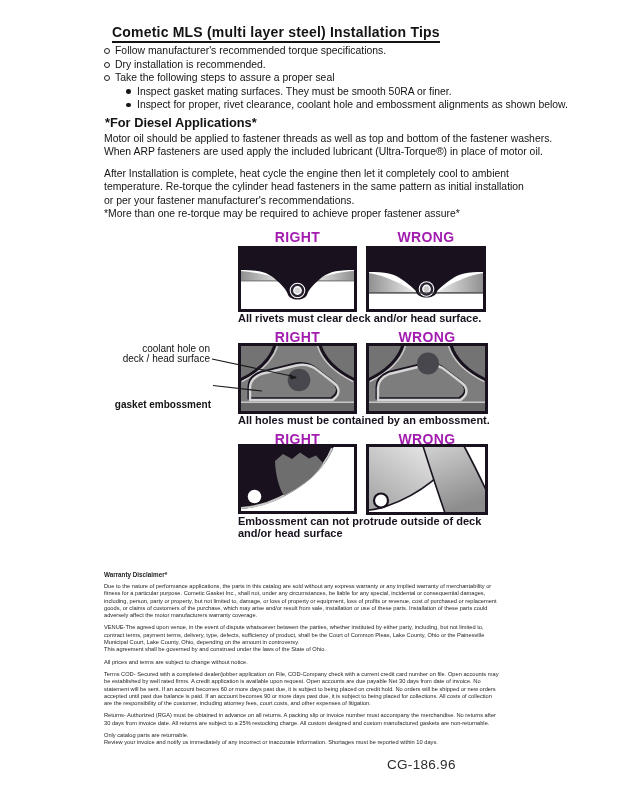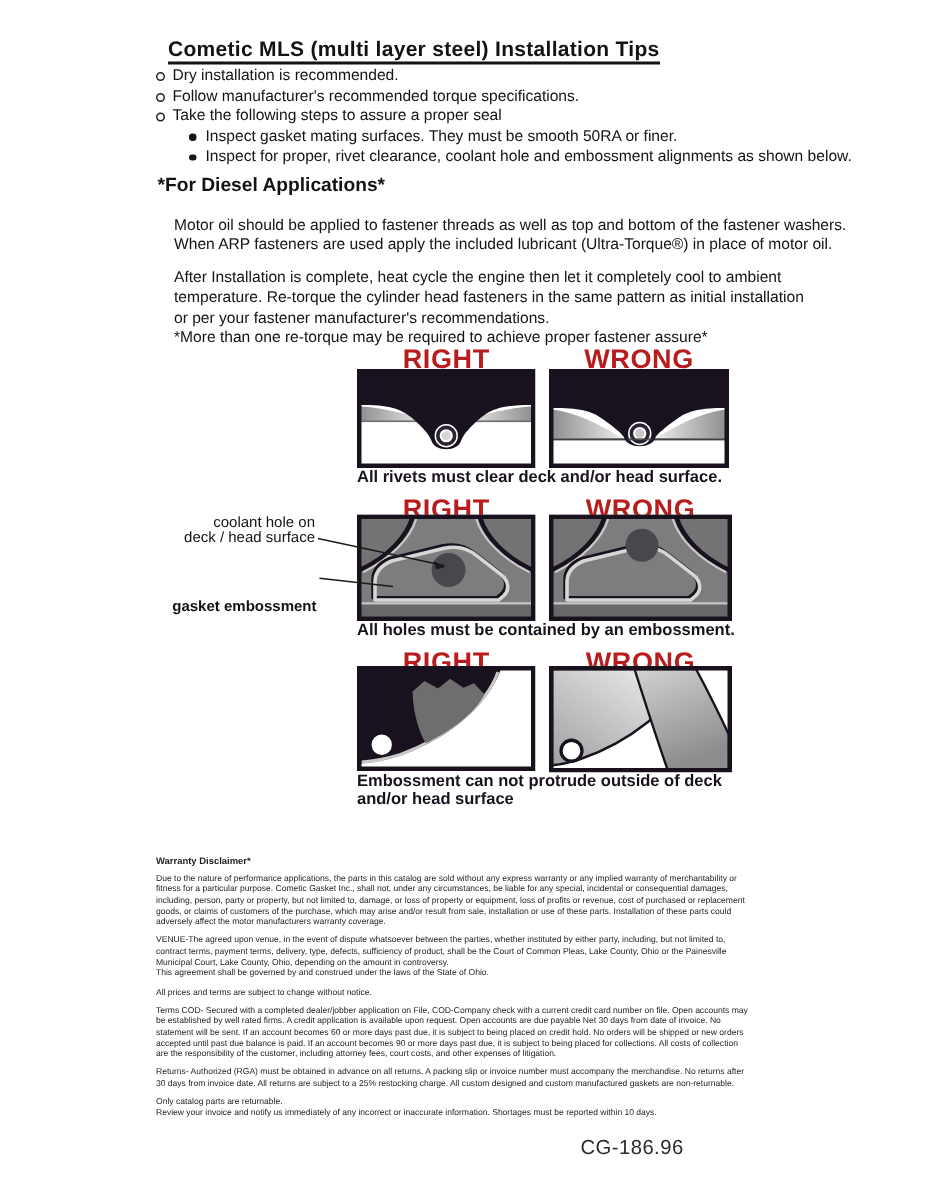--- a/index.html
+++ b/index.html
@@ -9,25 +9,25 @@
   #title{position:absolute;left:112px;top:24px;margin:0;font-size:14px;font-weight:700;
          color:#131313;border-bottom:2px solid #131313;padding-bottom:1px;letter-spacing:.2px;}
 
   #tips{position:absolute;left:104px;top:44px;}
   .b-item{position:relative;height:13.5px;line-height:13.5px;font-size:10.4px;padding-left:11px;white-space:nowrap;}
   .b-item .ring{position:absolute;left:0;top:4.4px;width:4px;height:4px;border:1.2px solid #222;border-radius:50%;}
   .b-item.sub{margin-left:22px;}
   .b-item .dot{position:absolute;left:0;top:4.6px;width:4.6px;height:4.6px;background:#161616;border-radius:50%;}
 
   #diesel-h{position:absolute;left:104px;top:114px;margin:1px;font-size:12.8px;font-weight:700;color:#131313;}
-  .para{position:absolute;left:104px;margin:12px;font-size:10.4px;line-height:13.4px;white-space:pre-line;width:450px;}
+  .para{position:absolute;left:104px;margin:0;font-size:10.4px;line-height:13.4px;white-space:pre-line;width:450px;}
   #dp1{top:132px;} #dp2{top:167px;} #dp3{top:207px;}
 
-  .figlabel{position:absolute;width:119px;text-align:center;font-size:18px;font-weight:700;
-            color:#b91c1c;letter-spacing:.4px;}
+  .figlabel{position:absolute;width:119px;text-align:center;font-size:14px;font-weight:700;
+            color:#a21caf;letter-spacing:.4px;}
   .figcap{position:absolute;left:238px;font-size:11px;font-weight:700;color:#19121e;
           white-space:pre-line;line-height:11.5px;}
   .panel{position:absolute;z-index:1;}
   .panel svg{display:block;}
 
   .ann{position:absolute;text-align:right;font-size:10px;line-height:9.8px;white-space:pre-line;color:#141414;}
   #ann1{left:94px;top:344px;width:116px;text-align:right;}
   #ann2{left:94px;top:400px;width:117px;font-weight:bold;}
   #leaders{position:absolute;left:205px;top:350px;z-index:2;pointer-events:none;}
 
@@ -61,25 +61,25 @@
           <stop offset="1" stop-color="#8d8d8d"></stop>
       </linearGradient>
     </defs>
   </svg>
 
   <h1 id="title">Cometic MLS (multi layer steel) Installation Tips</h1>
 
   <div id="tips">
     <div class="b-item">
       <span class="ring"></span>
-      <span>Dry installation is recommended.</span>
+      <span>Follow manufacturer's recommended torque specifications.</span>
     </div>
     <div class="b-item">
       <span class="ring"></span>
-      <span>Follow manufacturer's recommended torque specifications.</span>
+      <span>Dry installation is recommended.</span>
     </div>
     <div class="b-item">
       <span class="ring"></span>
       <span>Take the following steps to assure a proper seal</span>
     </div>
     <div class="b-item sub">
       <span class="dot"></span>
       <span>Inspect gasket mating surfaces.  They must be smooth 50RA or finer.</span>
     </div>
     <div class="b-item sub">

